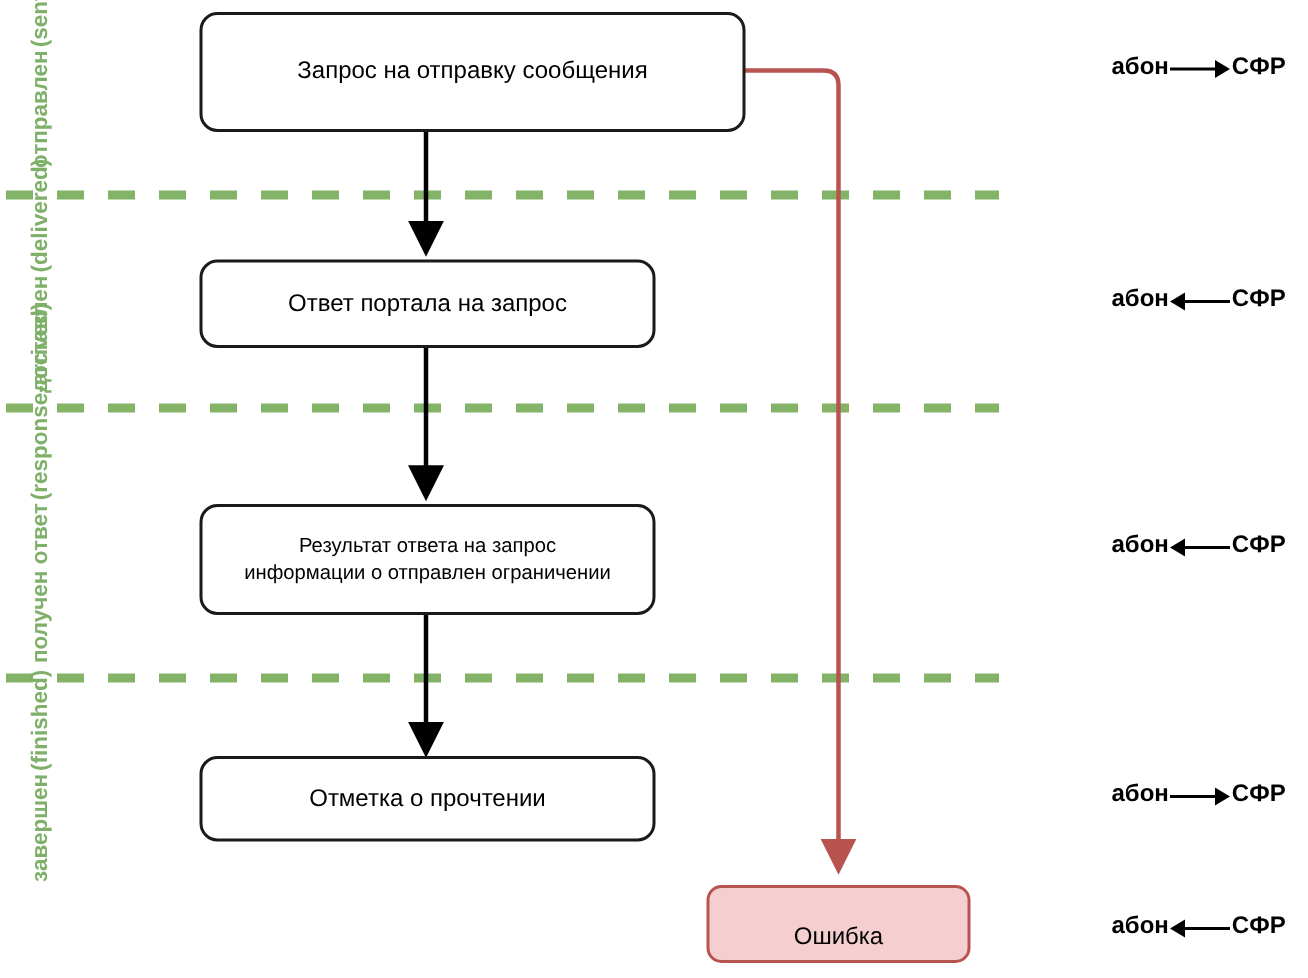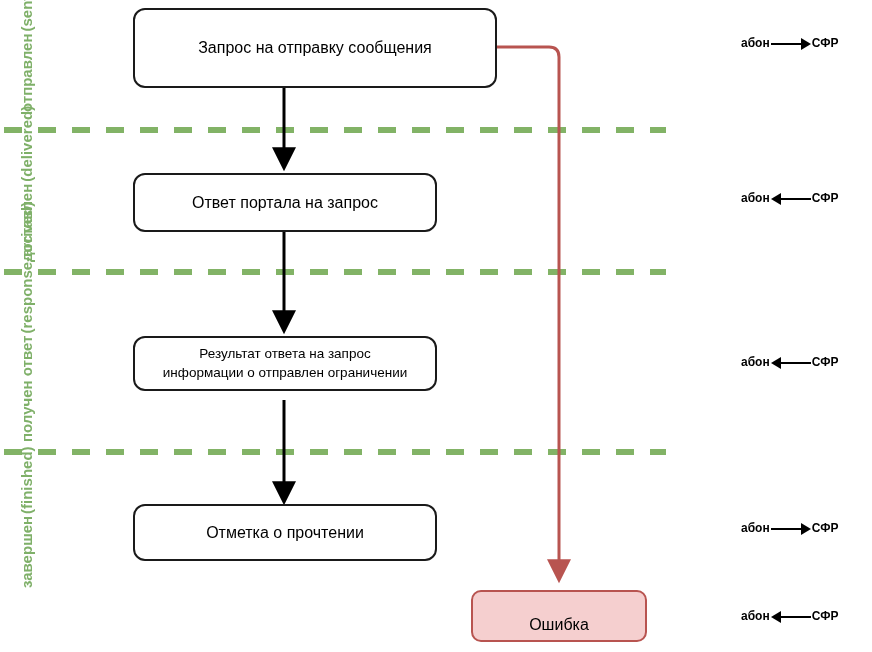--- a/index.html
+++ b/index.html
@@ -74,21 +74,21 @@
   .node .nl {
     display: block;
   }
 
   
   .annot {
     position: absolute;
     display: flex;
     align-items: center;
     color: #000000;
-    font-size: 12px;
+    font-size: 16px;
     font-weight: bold;
     white-space: nowrap;
     gap: 0px;
   }
   .annot .side { letter-spacing: 0px; }
   .annot .arrowgfx {
     display: inline-block;
     width: 40px;
     height: 14px;
     margin: 0 1px;
@@ -157,21 +157,21 @@
   </div>
 
   <div class="node" style="left:133px; top:8px; width:364px; height:80px;">
     <span class="nl">Запрос на отправку сообщения</span>
   </div>
 
   <div class="node" style="left:133px; top:173px; width:304px; height:59px;">
     <span class="nl">Ответ портала на запрос</span>
   </div>
 
-  <div class="node small-text" style="left:133px; top:336px; width:304px; height:55px; flex-direction:column;">
+  <div class="node small-text" style="left:133px; top:336px; width:304px; height:74px; flex-direction:column;">
     <span class="nl">Результат ответа на запрос</span>
     <span class="nl">информации о отправлен ограничении</span>
   </div>
 
   <div class="node" style="left:133px; top:504px; width:304px; height:57px;">
     <span class="nl">Отметка о прочтении</span>
   </div>
 
   <div class="node error" style="left:471px; top:590px; width:176px; height:52px;align-items:flex-end;">
     <span class="nl">Ошибка</span>

